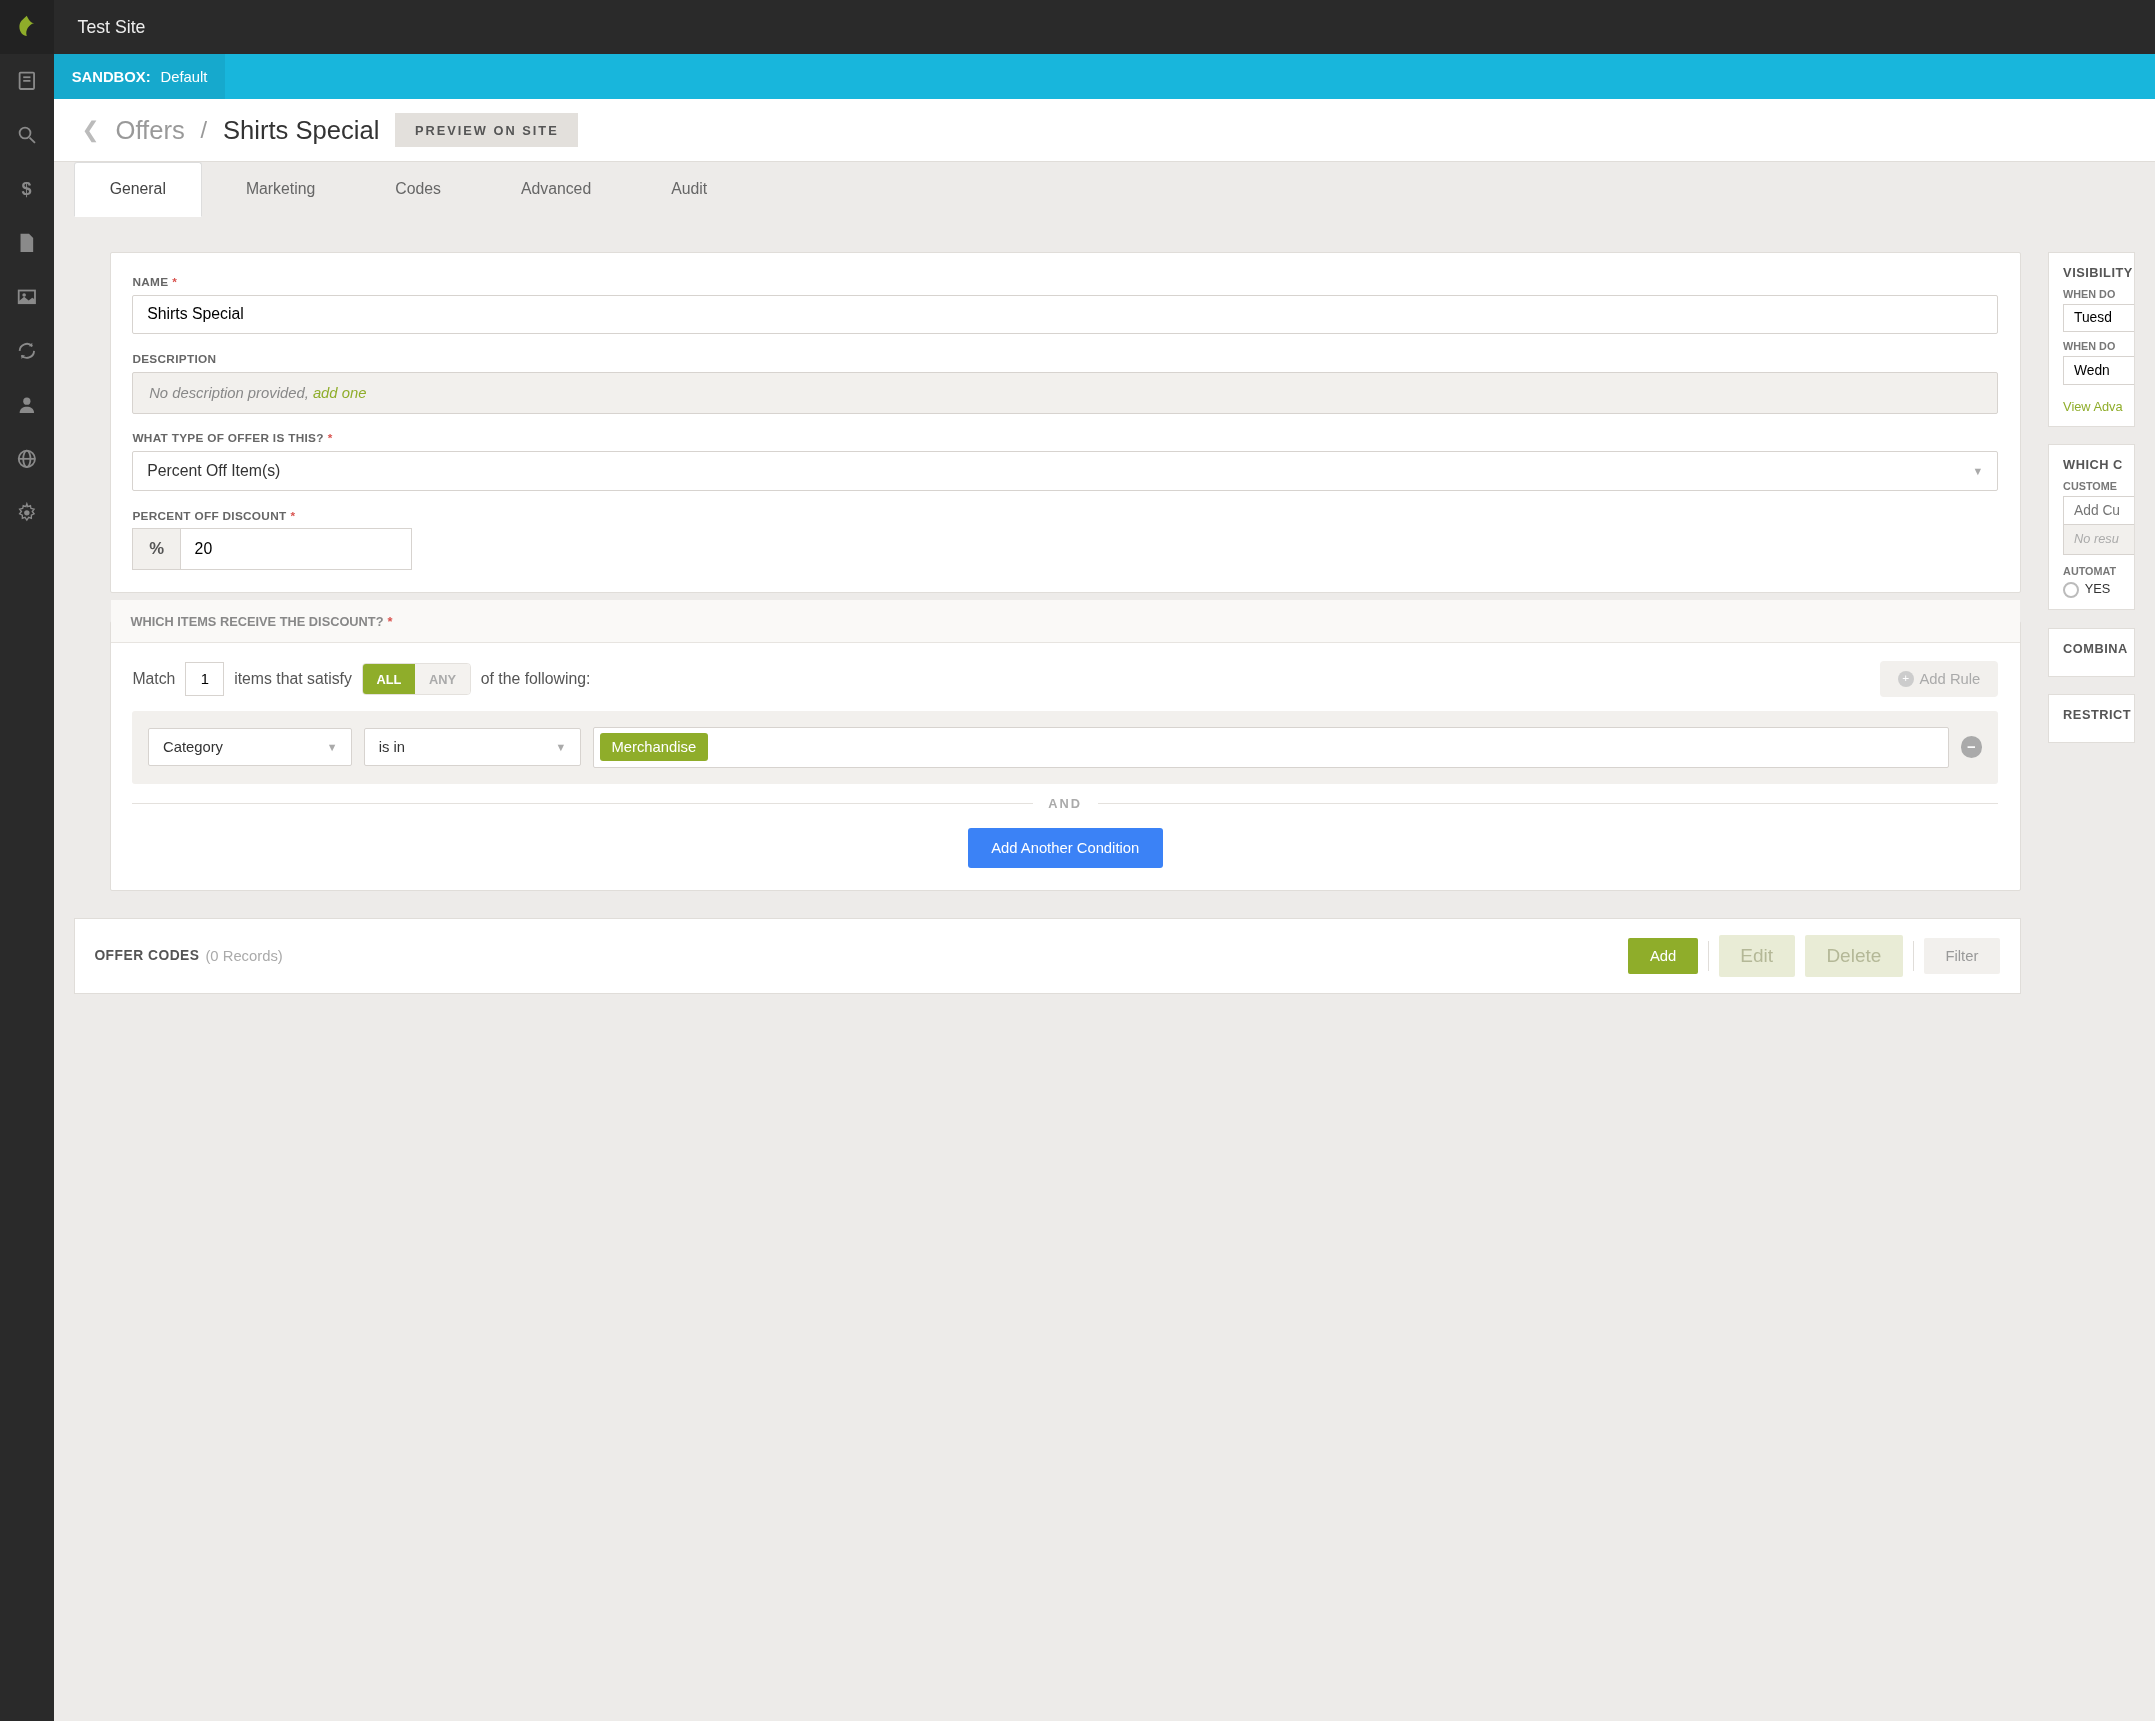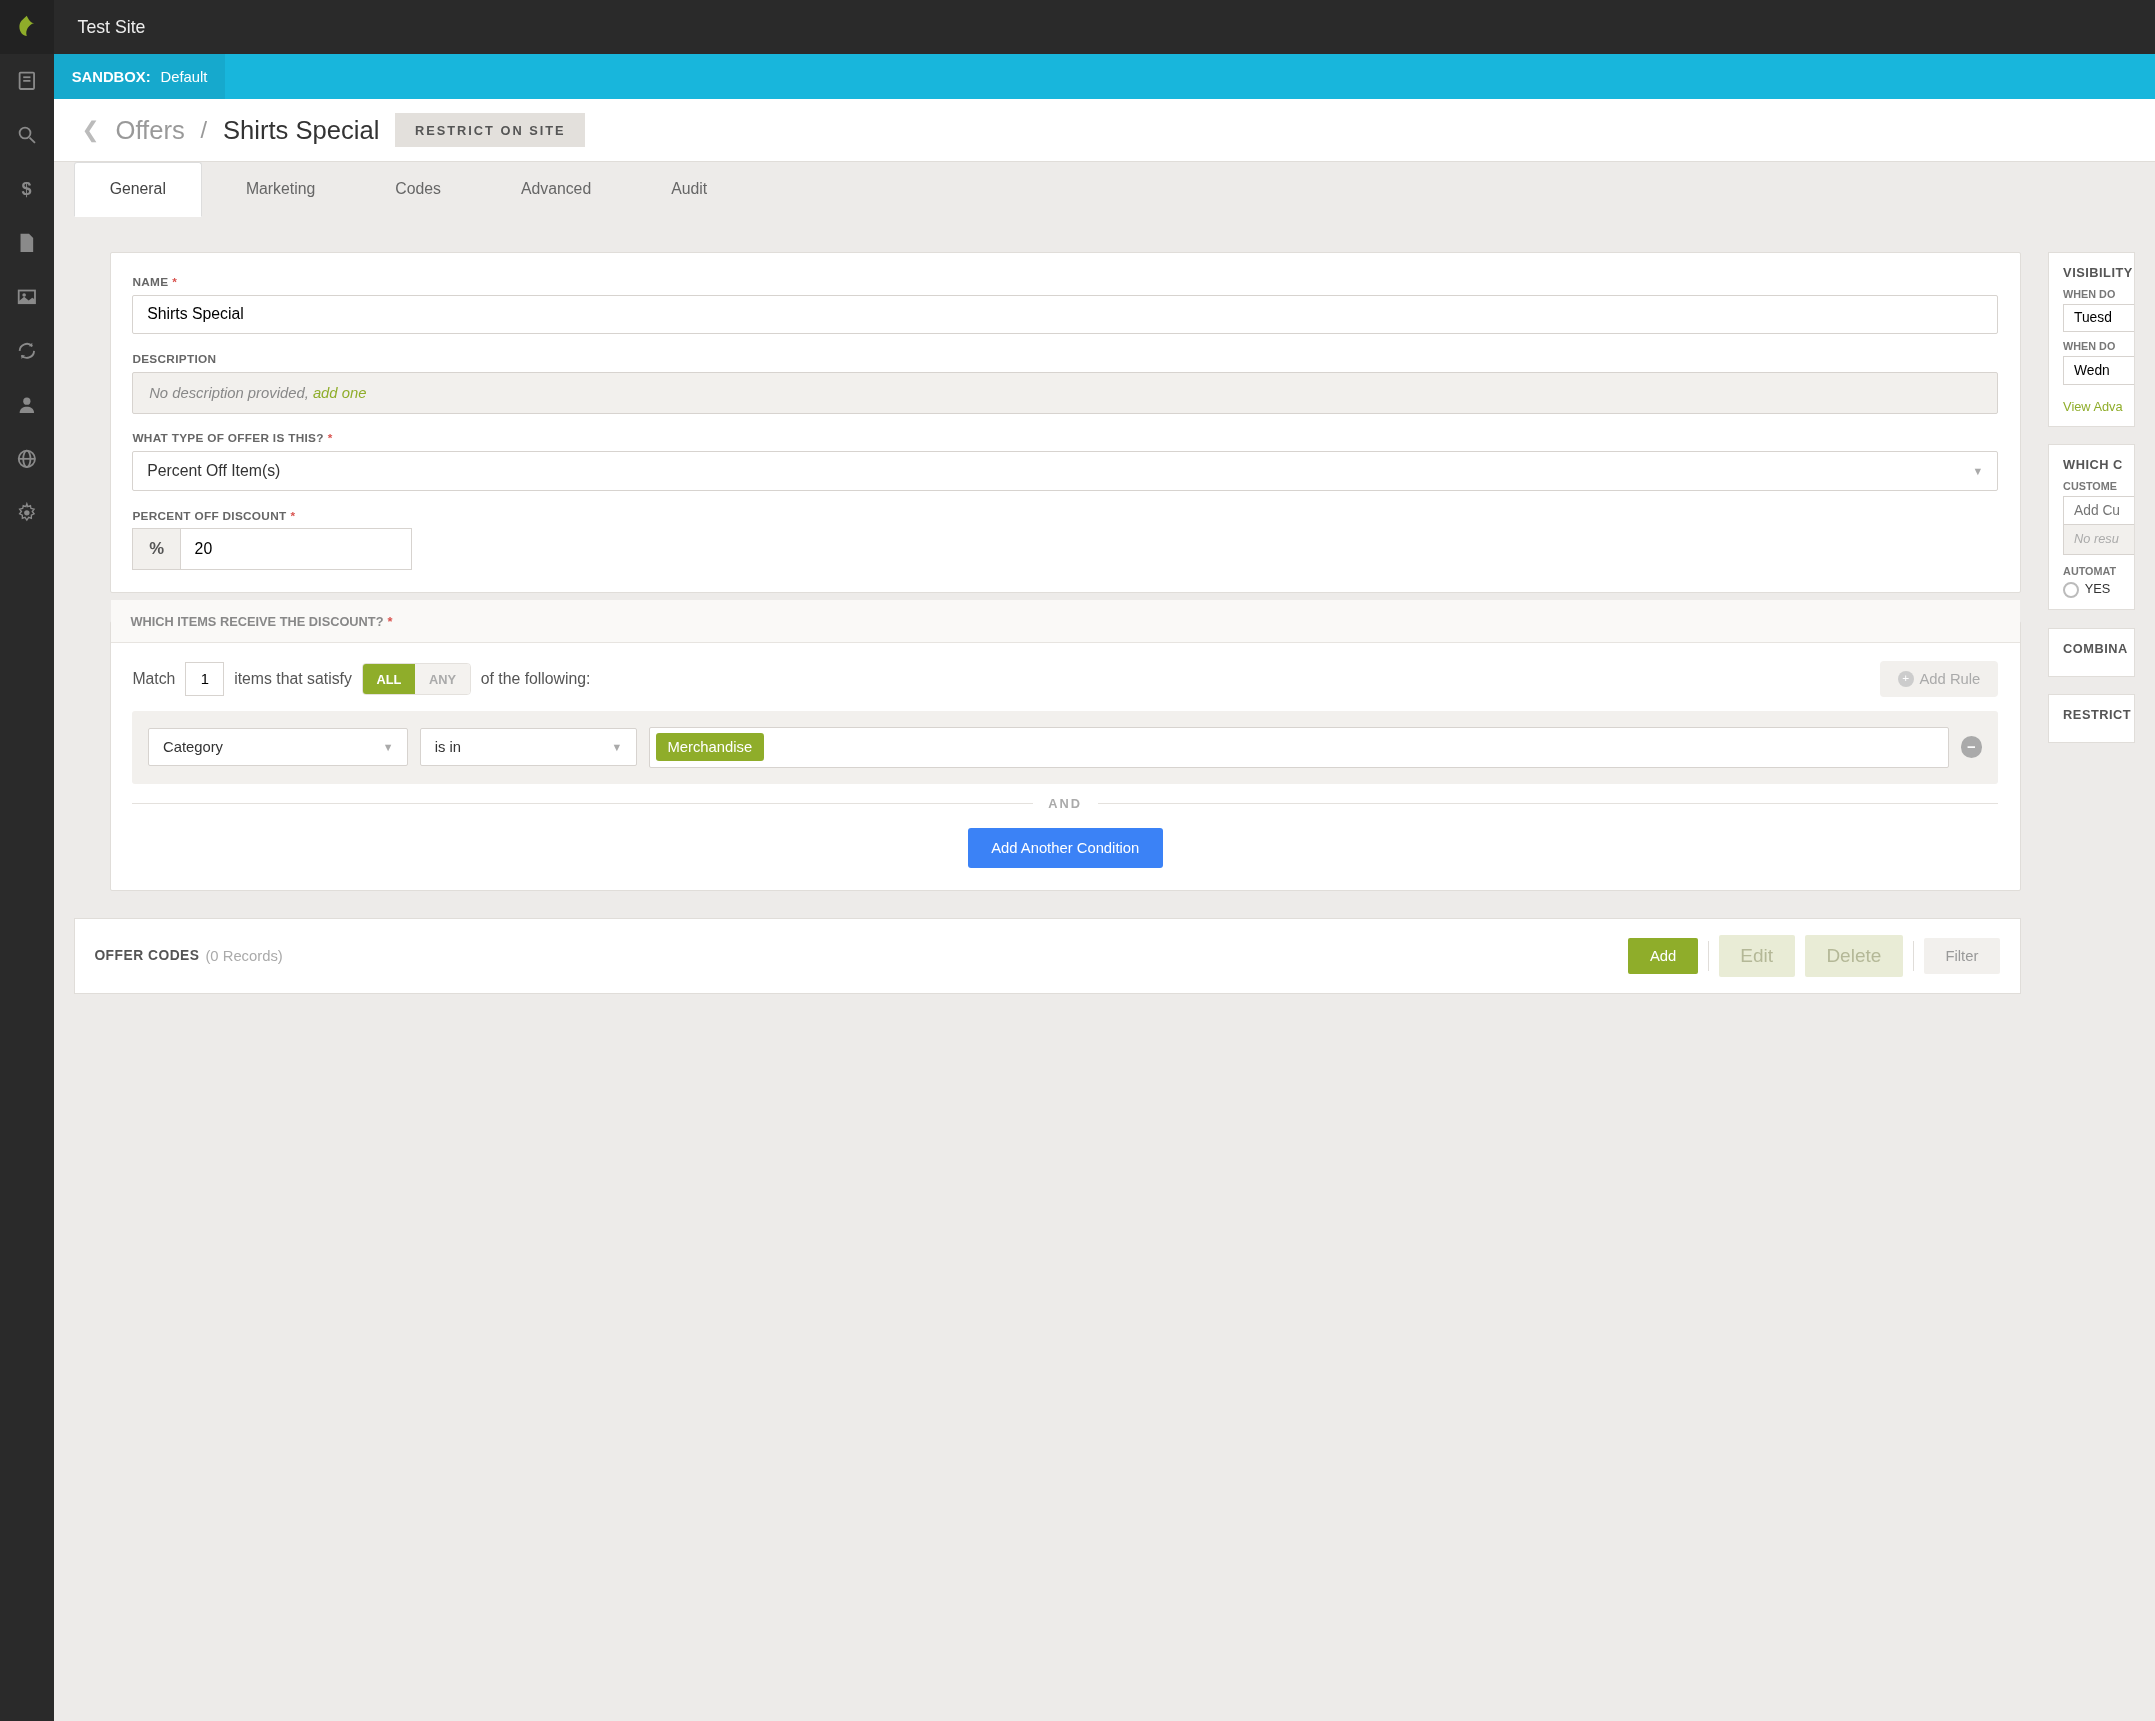--- a/index.html
+++ b/index.html
@@ -227,21 +227,21 @@
   }
   .cond-select {
     background: #fff;
     border: 1px solid #d7d3cf;
     padding: 9.9px 13.8px;
     font-size: 14.8px;
     border-radius: 2px;
     display: flex; justify-content: space-between; align-items: center;
     cursor: pointer;
   }
-  .cond-sel-1 { width: 260px; }
+  .cond-sel-1 { width: 204px; }
   .cond-sel-2 { width: 217px; }
   .cond-tags {
     flex: 1;
     background: #fff;
     border: 1px solid #d7d3cf;
     padding: 5.9px;
     border-radius: 2px;
     min-height: 41px;
     display: flex; align-items: flex-end;
   }
@@ -374,21 +374,21 @@
         <span class="sandbox-label">SANDBOX:</span>
         <span>Default</span>
       </div>
     </div>
 
     <div class="breadcrumb-bar">
       <span class="back-chev">❮</span>
       <span class="bc-link">Offers</span>
       <span class="bc-sep">/</span>
       <span class="bc-current">Shirts Special</span>
-      <button class="preview-btn">RESTRICT ON SITE</button>
+      <button class="preview-btn">PREVIEW ON SITE</button>
     </div>
 
     <div class="tabs-row">
       <div class="tab active">General</div>
       <div class="tab">Marketing</div>
       <div class="tab">Codes</div>
       <div class="tab">Advanced</div>
       <div class="tab">Audit</div>
     </div>
 

